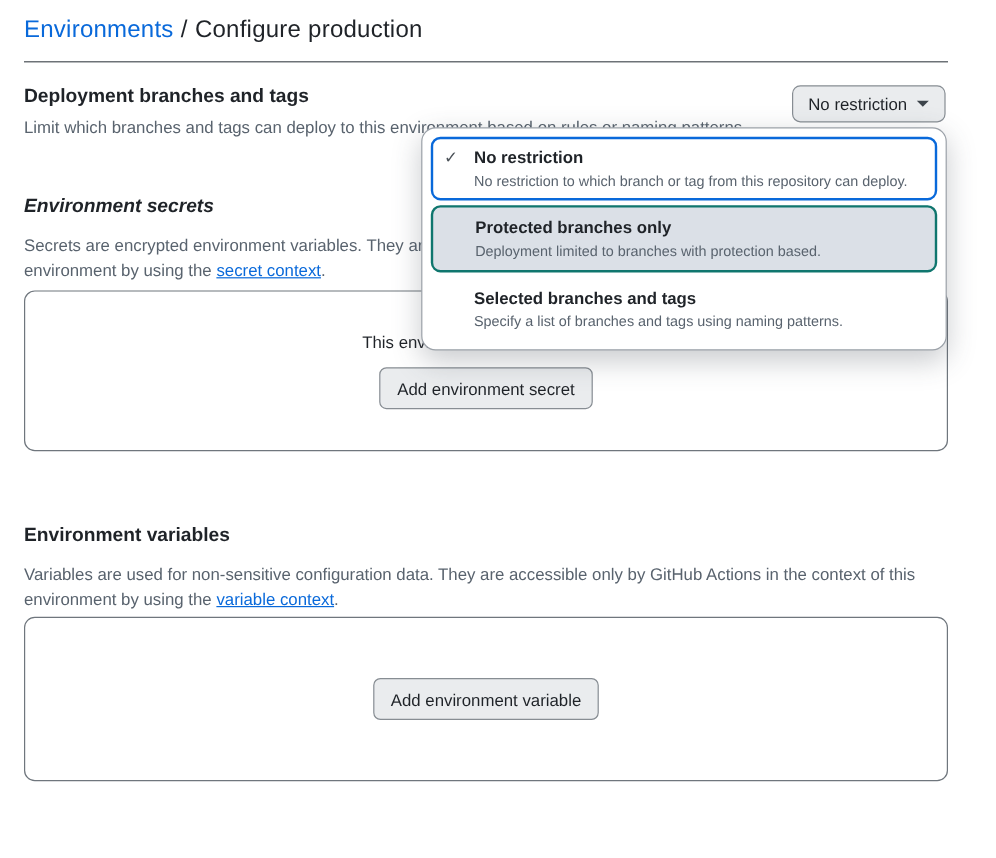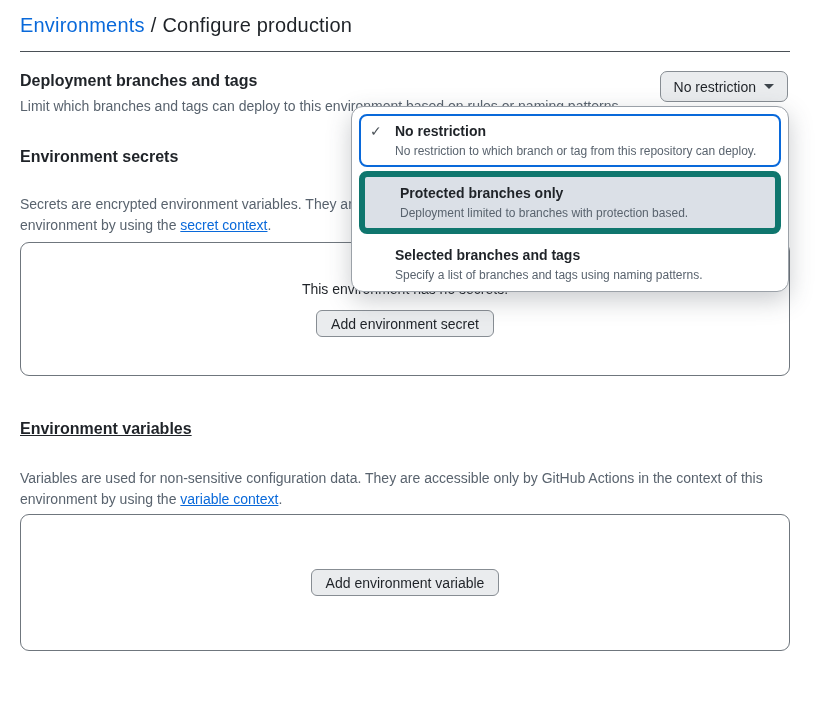--- a/index.html
+++ b/index.html
@@ -57,36 +57,36 @@
     font-size:14px;font-weight:500;color:var(--text);
     cursor:pointer;
   }
   .caret{
     width:0;height:0;display:inline-block;
     border-left:5px solid transparent;border-right:5px solid transparent;
     border-top:5px solid #3d444b;
   }
 
   
-  .sec-heading{top:148px;}
+  .sec-heading{top:164px;font-style:italic;}
   .sec-desc{top:194px;width:728px;}
-  .var-heading{top:420px;text-decoration:underline;}
+  .var-heading{top:438px;}
   .var-desc{top:468px;width:770px;}
 
   .empty-box{
     position:absolute;left:20px;width:770px;
     border:1px solid var(--box-border);border-radius:9px;
     background:#fff;
     display:flex;flex-direction:column;align-items:center;justify-content:center;gap:13px;
   }
   .secrets-box{top:242px;height:134px;}
   .variables-box{top:514px;height:137px;}
   .empty-text{font-size:14px;color:var(--text);}
   .gh-btn{
-    height:27px;padding:0 14px;
+    height:35px;padding:0 14px;
     background:var(--btn-bg);
     border:1px solid var(--btn-border);
     border-radius:6px;
     font-family:"Liberation Sans", sans-serif;
     font-size:14px;font-weight:500;color:var(--text);
     cursor:pointer;
   }
 
   
   .menu{
@@ -95,21 +95,21 @@
     box-shadow:0 8px 24px rgba(60,70,80,.28);
     padding:7px;z-index:10;
     display:flex;flex-direction:column;gap:4px;
   }
   .menu-item{
     position:relative;border-radius:8px;
     padding:7px 12px 7px 36px;cursor:pointer;flex:1;
     display:flex;flex-direction:column;justify-content:center;
   }
   .menu-item.focused{border:2px solid var(--accent);padding:5px 10px 5px 34px;}
-  .menu-item.hovered{background:var(--hover-bg);border:6px solid #0f766e;padding:6px 11px 6px 35px;}
+  .menu-item.hovered{background:var(--hover-bg);border:2px solid #0f766e;padding:6px 11px 6px 35px;}
   .mi-title{font-size:14px;font-weight:700;color:var(--text);line-height:20px;}
   .mi-desc{font-size:12px;color:var(--muted);line-height:17px;margin-top:2px;white-space:nowrap;overflow:hidden;}
   .check{
     position:absolute;left:11px;top:9px;
     font-size:14px;color:#4b5258;
   }
   .menu-item.focused .check{left:9px;top:7px;}
 </style>
 </head>
 <body>

